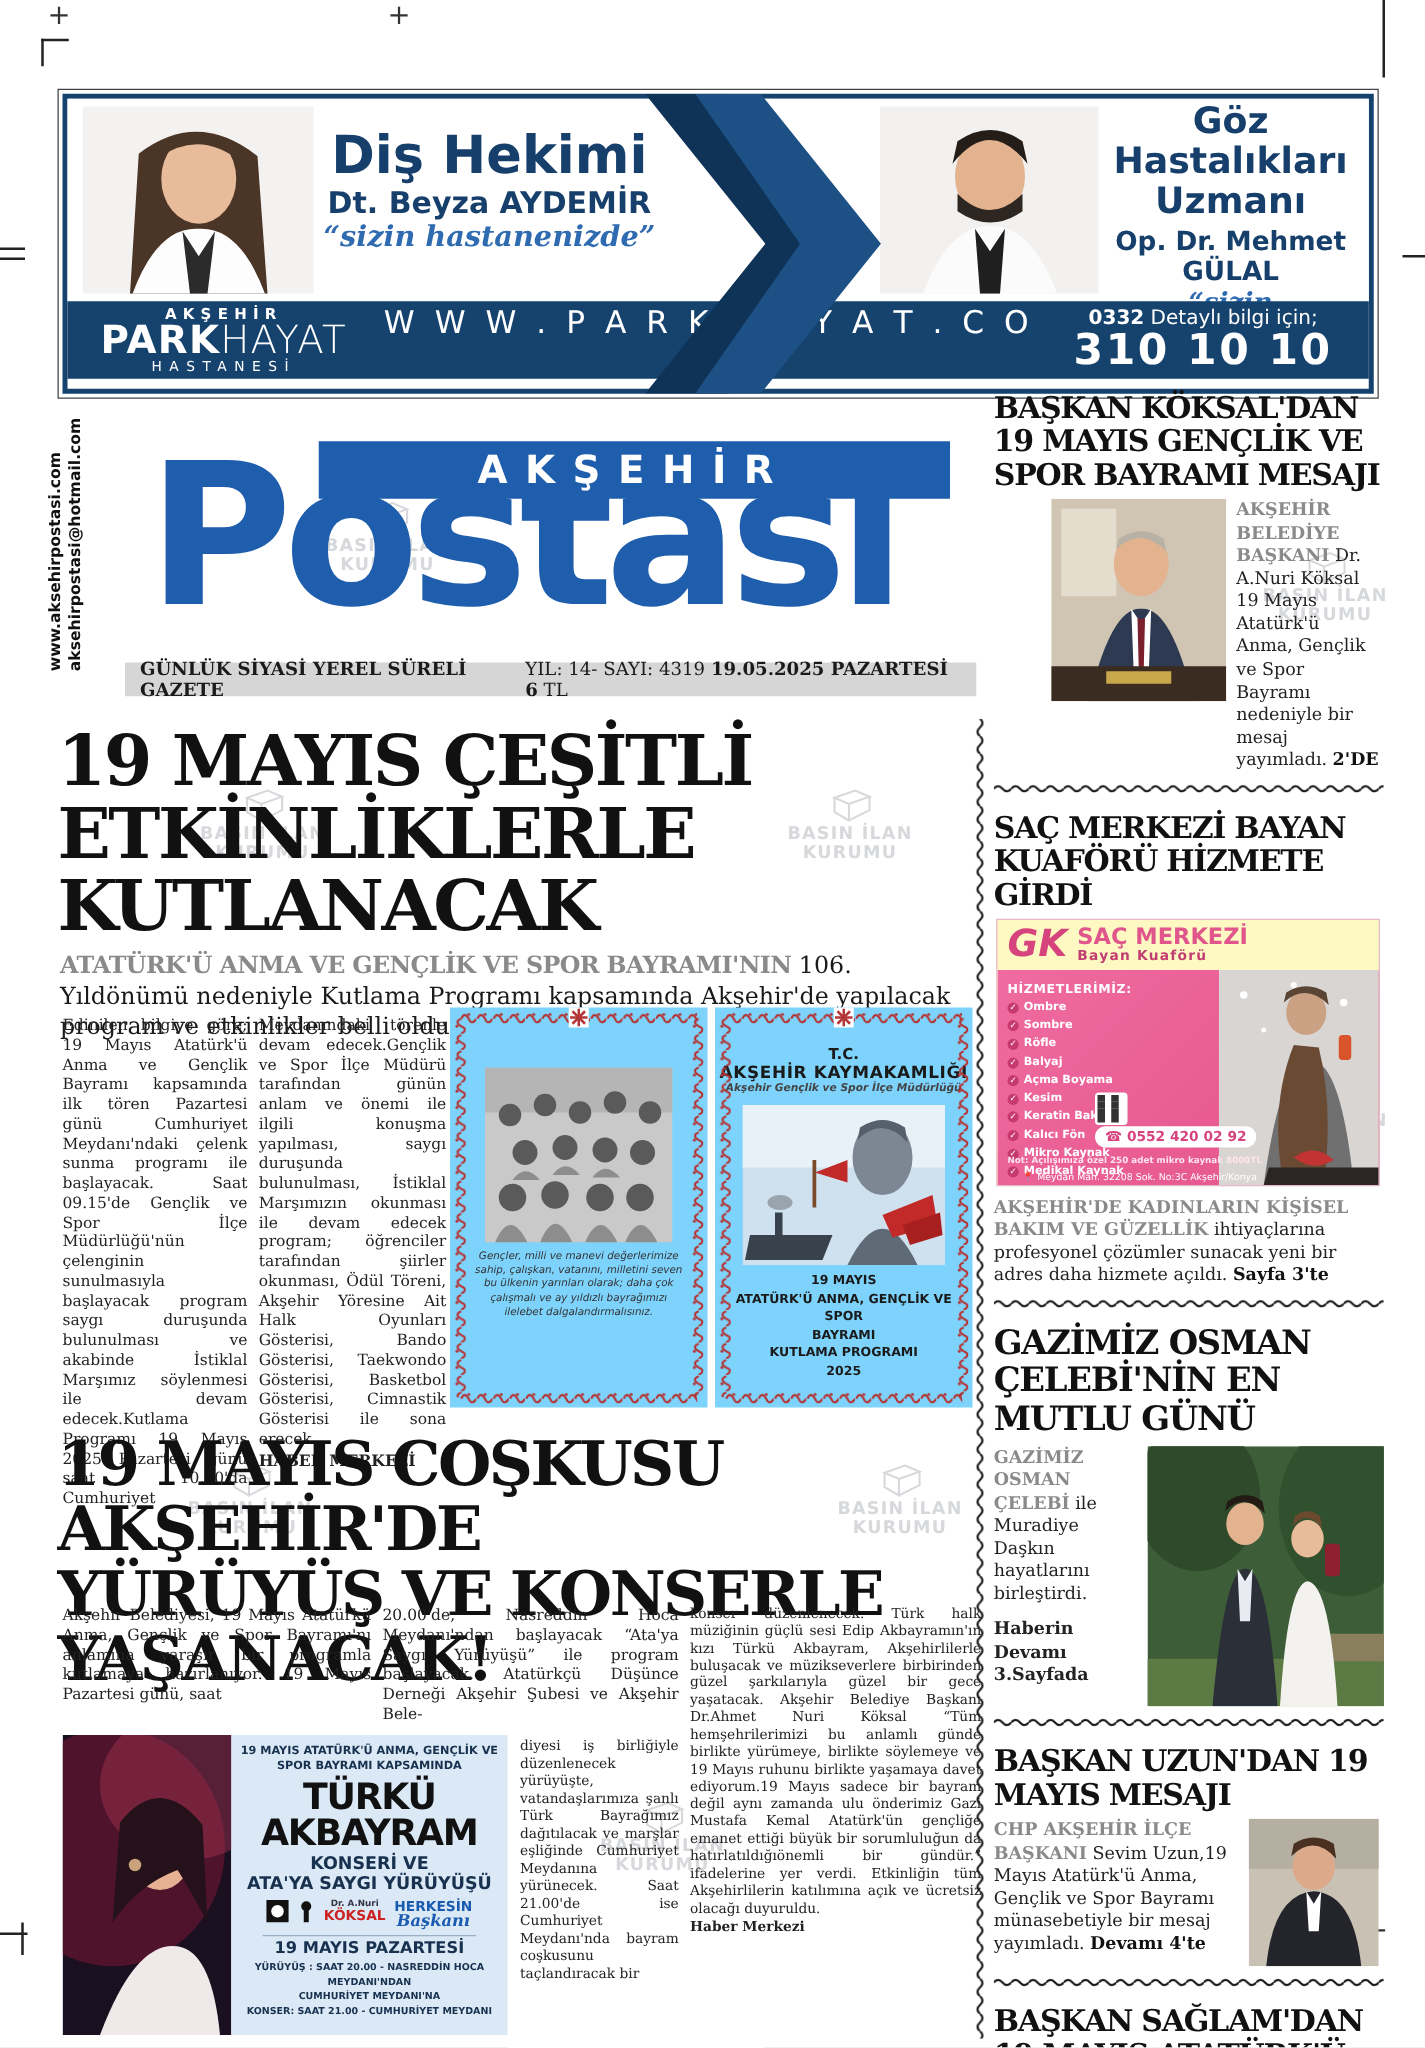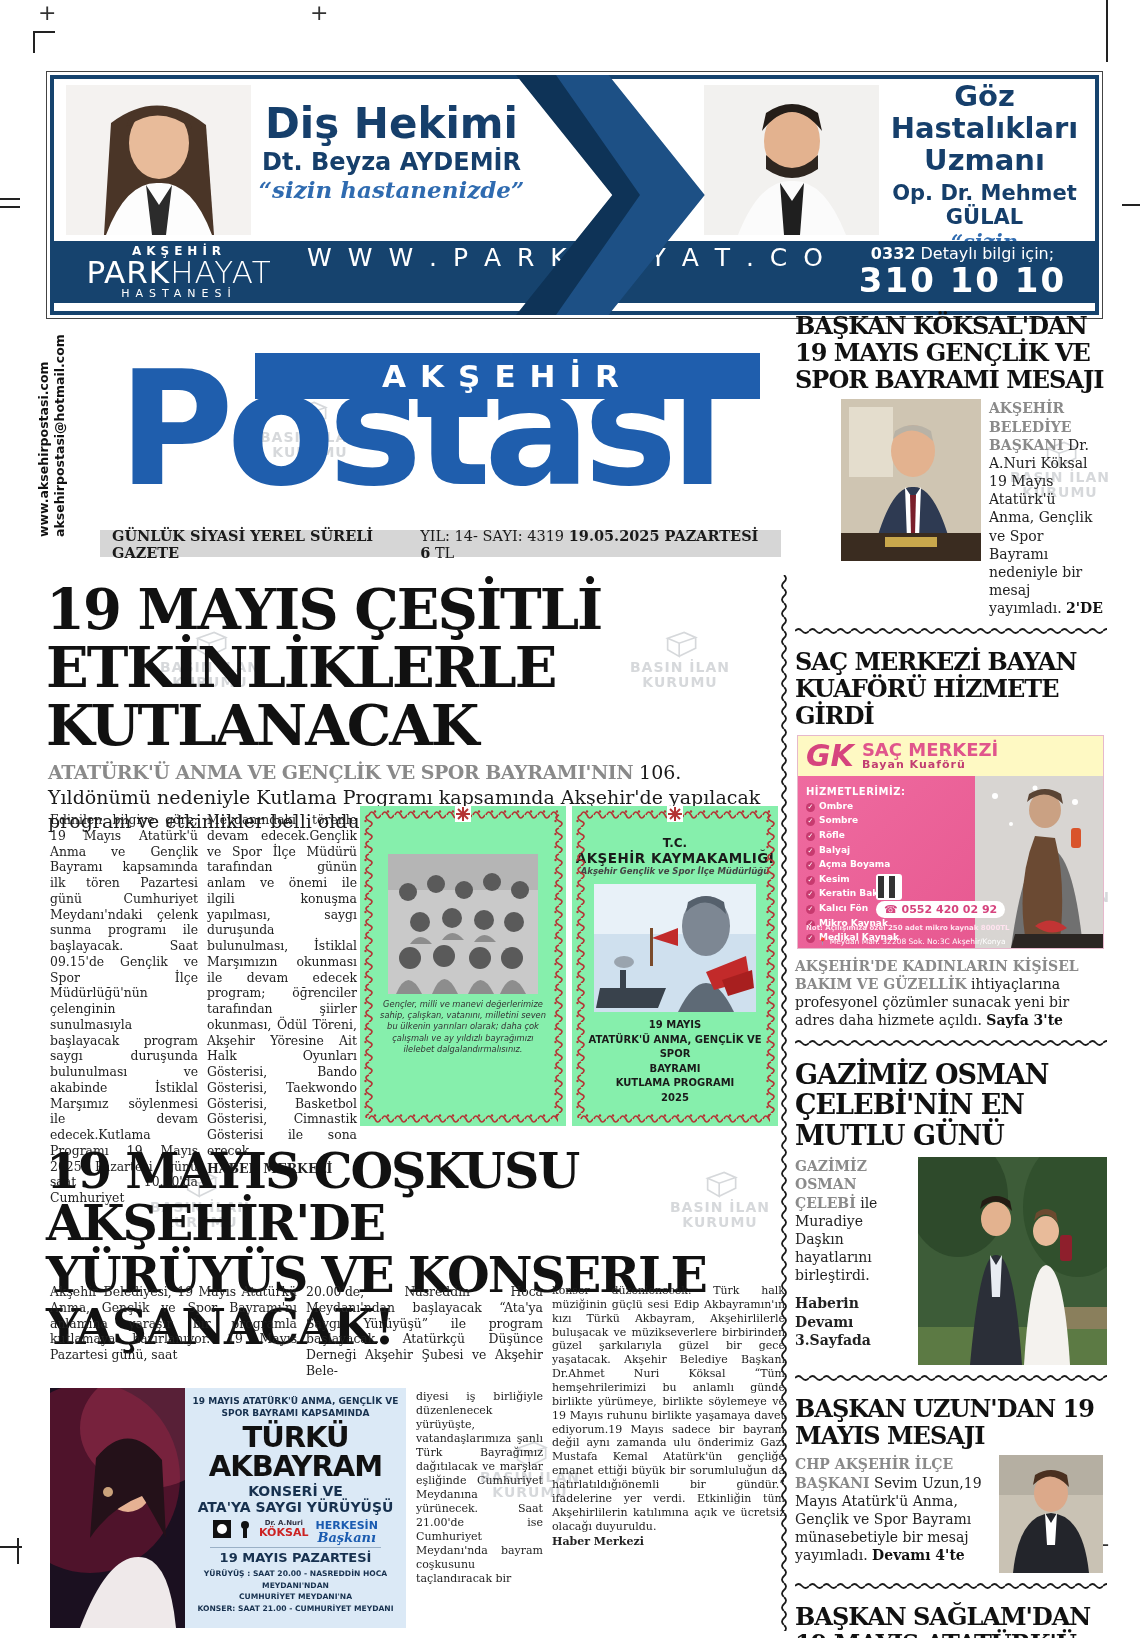--- a/index.html
+++ b/index.html
@@ -20,21 +20,21 @@
           outline:1px solid #444;outline-offset:3px;font-family:"DejaVu Sans",sans-serif;}
   .banner-top{position:relative;height:162px;background:#fff;}
   .banner-bottom{position:relative;height:62px;background:#16436e;display:flex;align-items:center;color:#fff;}
   .ad-col{position:absolute;top:0;height:100%;text-align:center;}
   .ad-title{color:#163f6b;font-weight:bold;}
   .tagline{color:#2f6bb0;font-weight:bold;font-style:italic;font-family:"DejaVu Serif",serif;}
   .chev{position:absolute;top:-4px;height:240px;z-index:2;}
   .brandblock{width:250px;text-align:center;line-height:1;}
   .brand-city{font-size:12px;letter-spacing:5px;font-weight:bold;}
   .brand-name{font-size:31px;letter-spacing:1px;}
-  .brand-name b{font-weight:400;}
+  .brand-name b{font-weight:700;}
   .brand-name span{font-weight:200;}
   .brand-sub{font-size:11px;letter-spacing:6px;}
   .website{flex:1;text-align:center;font-size:25px;letter-spacing:4px;font-weight:500;}
   .phoneblock{width:265px;text-align:center;line-height:1.1;}
   .phone1{font-size:16px;} .phone1 b{font-weight:800;}
   .phone2{font-size:34px;font-weight:800;letter-spacing:2px;}
   
   .contact{left:-34px;top:427px;width:180px;height:40px;transform:rotate(-90deg);
            font-family:"DejaVu Sans",sans-serif;font-weight:bold;font-size:12.5px;line-height:1.3;color:#111;}
   .logo-bar{left:255px;top:353px;width:505px;height:46px;background:#1f5ead;color:#fff;text-align:center;
@@ -50,21 +50,21 @@
   .kicker{left:48px;top:760px;width:732px;font-size:19px;line-height:1.3;}
   .kicker b{color:#8a8a8a;letter-spacing:-0.5px;}
   .bodytxt{font-size:12.4px;line-height:1.27;text-align:justify;color:#222;}
   .col{position:absolute;}
   .byline{font-weight:800;font-size:12.5px;margin-top:2px;}
   .h2{left:46px;top:1146px;width:745px;font-size:49px;line-height:1.06;font-weight:900;letter-spacing:-2px;color:#111;}
   .story2{left:50px;top:1280px;width:735px;height:356px;}
   .story2 .bodytxt{font-size:12.4px;}
   .story2 .c3{font-size:11px;line-height:1.26;}
   
-  .frame{background:#86efac;}
+  .frame{background:#7dd3fc;}
   .frame .edge{position:absolute;}
   .bwphoto, .collage{display:block;margin:0 auto;}
   .cap1{font-style:italic;font-size:8.3px;line-height:1.35;text-align:center;color:#333;margin-top:5px;
         font-family:"DejaVu Sans",sans-serif;}
   .f2h1{font-weight:bold;font-size:12px;text-align:center;font-family:"DejaVu Sans",sans-serif;margin-top:2px;}
   .f2h2{font-weight:bold;font-size:13.5px;text-align:center;font-family:"DejaVu Sans",sans-serif;letter-spacing:.5px;}
   .f2h3{font-style:italic;font-weight:bold;font-size:8.5px;text-align:center;font-family:"DejaVu Sans",sans-serif;color:#444;}
   .f2f{font-weight:bold;font-size:10px;line-height:1.45;text-align:center;font-family:"DejaVu Sans",sans-serif;margin-top:6px;}
   
   .rail{left:795px;top:312px;width:312px;}

